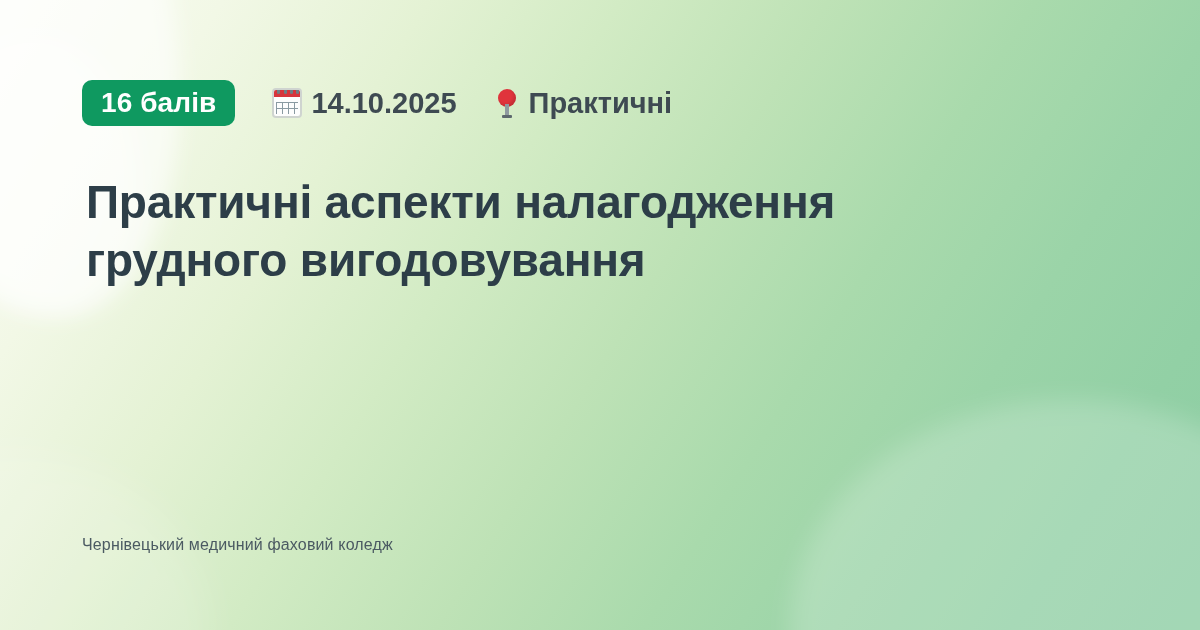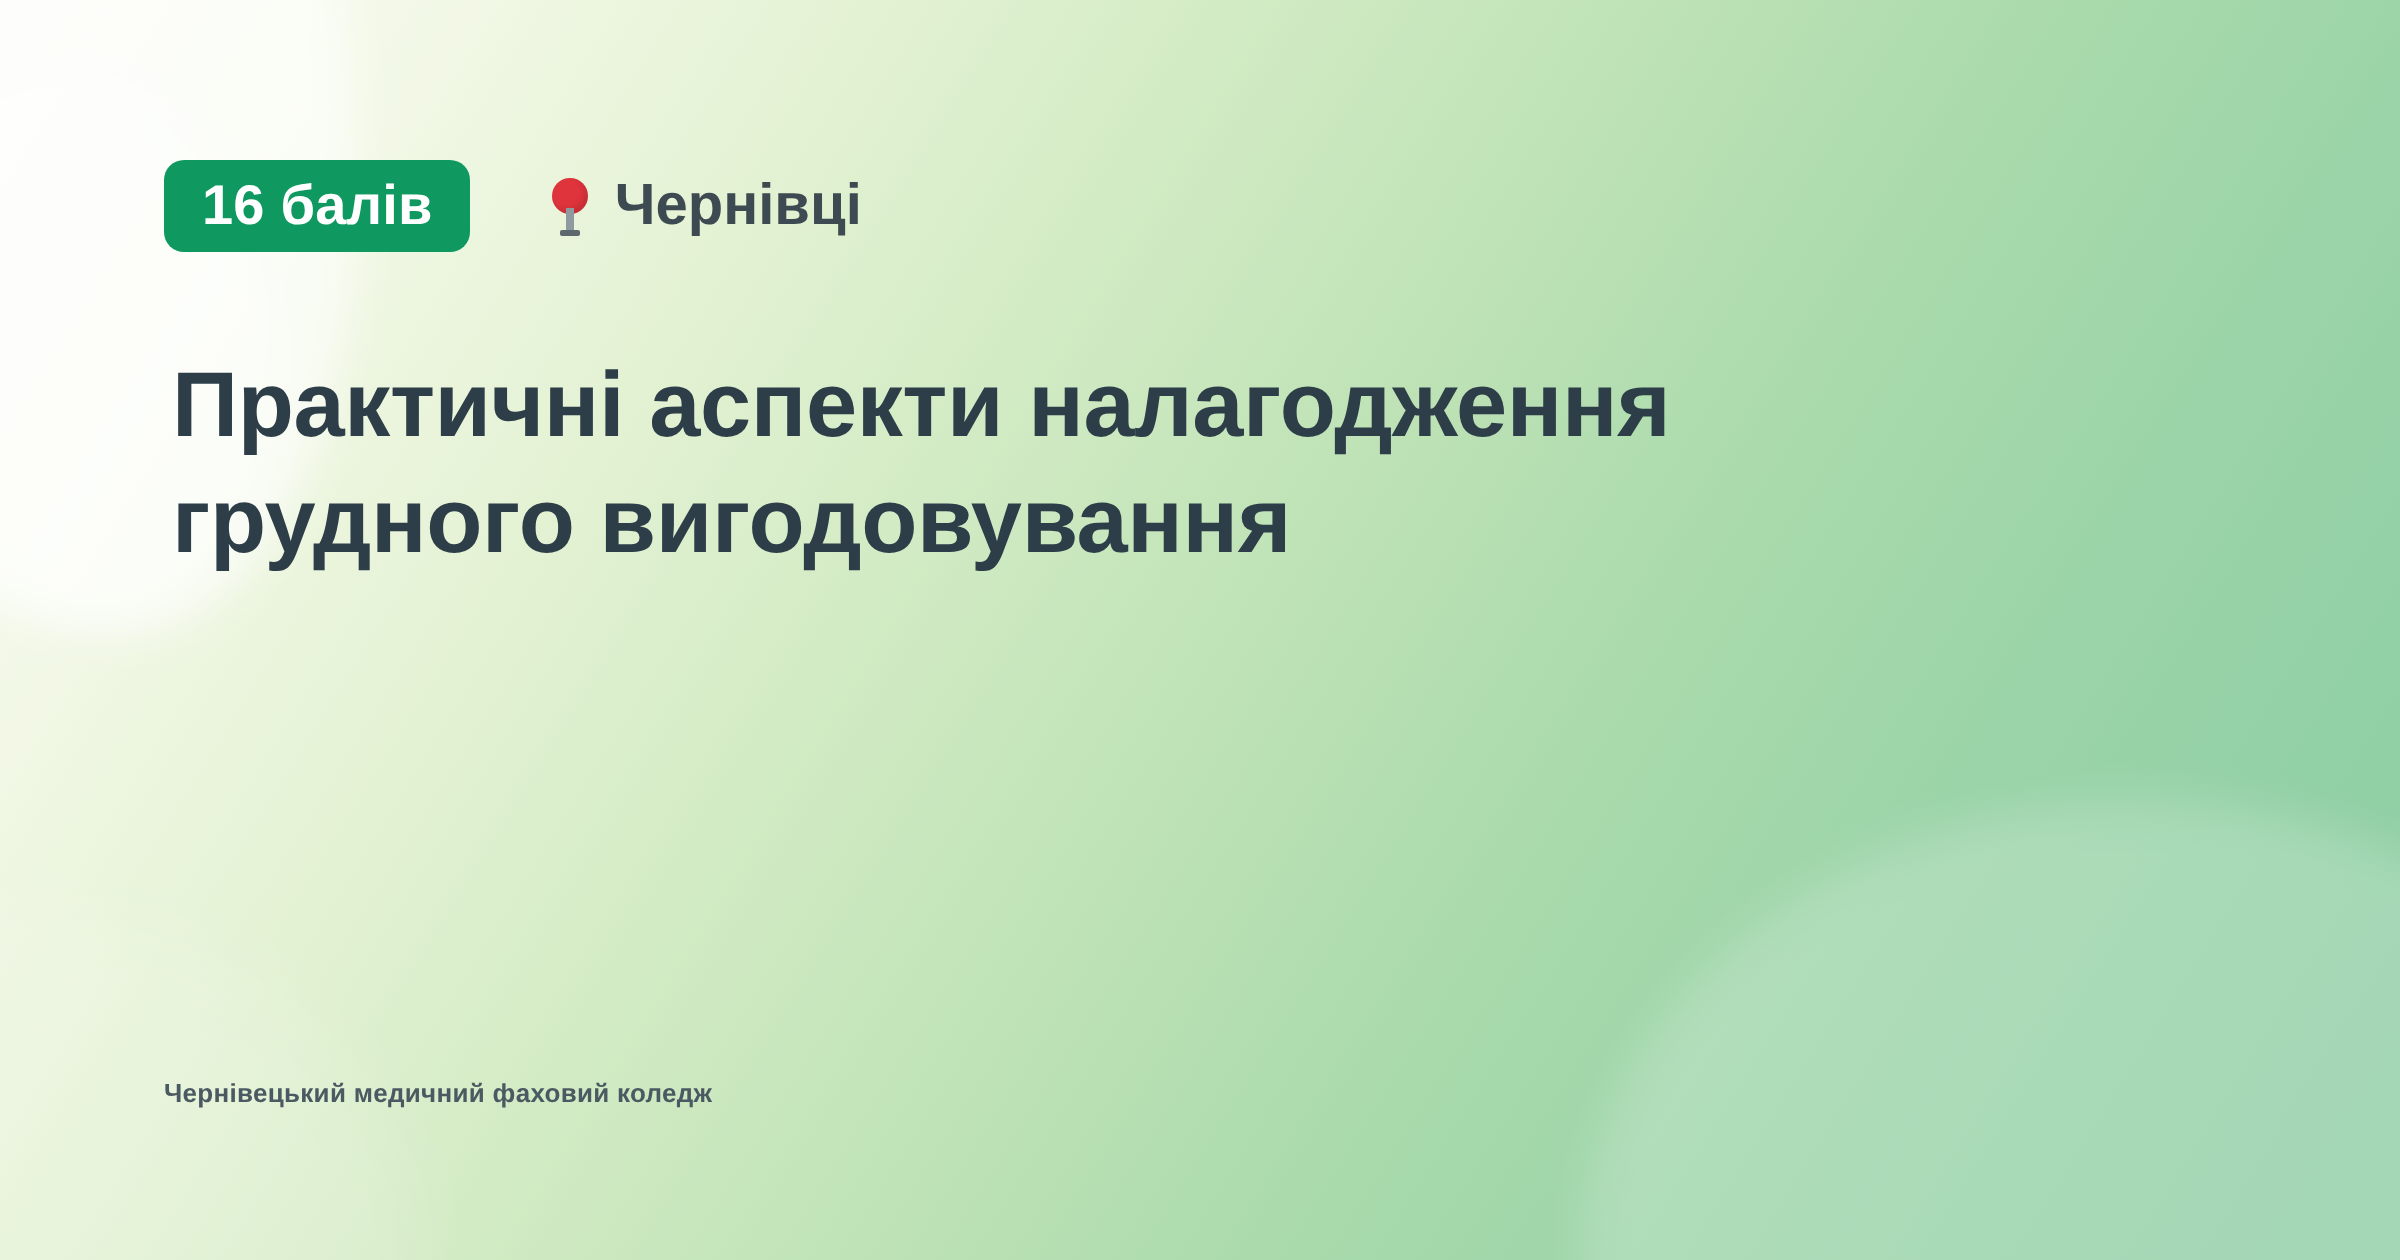--- a/index.html
+++ b/index.html
@@ -205,50 +205,61 @@
     line-height: 58px;
     letter-spacing: -0.2px;
   }
 
   
   .footer {
     position: absolute;
     left: 82px;
     bottom: 76px;
     color: #4b5a62;
-    font-size: 13px;
-    font-weight: bold;
+    font-size: 16px;
+    font-weight: normal;
     letter-spacing: 0.15px;
     text-align: center;
   }
 </style>
 </head>
 <body>
 
 <div class="card">
 
   <div class="blob-tl"></div>
   <div class="blob-tl-2"></div>
   <div class="blob-br"></div>
   <div class="blob-bl"></div>
 
   <div class="content">
 
     <div class="meta-row">
 
       <span class="badge">16 балів</span>
 
+      <span class="meta-item">
+        <span class="icon-cal">
+          <span class="cal-rings">
+            <i></i>
+              <i></i>
+              <i></i>
+              <i></i>
+          </span>
+        </span>
+        <span class="meta-text">14.10.2025</span>
+      </span>
 
       <span class="meta-item">
         <span class="icon-pin">
           <span class="head"></span>
           <span class="needle"></span>
           <span class="tip"></span>
         </span>
-        <span class="meta-text">Чернівці</span>
+        <span class="meta-text">Практичні</span>
       </span>
 
     </div>
 
     <h1 class="headline">Практичні аспекти налагодження грудного вигодовування</h1>
 
   </div>
 
   <div class="footer">Чернівецький медичний фаховий коледж</div>
 

